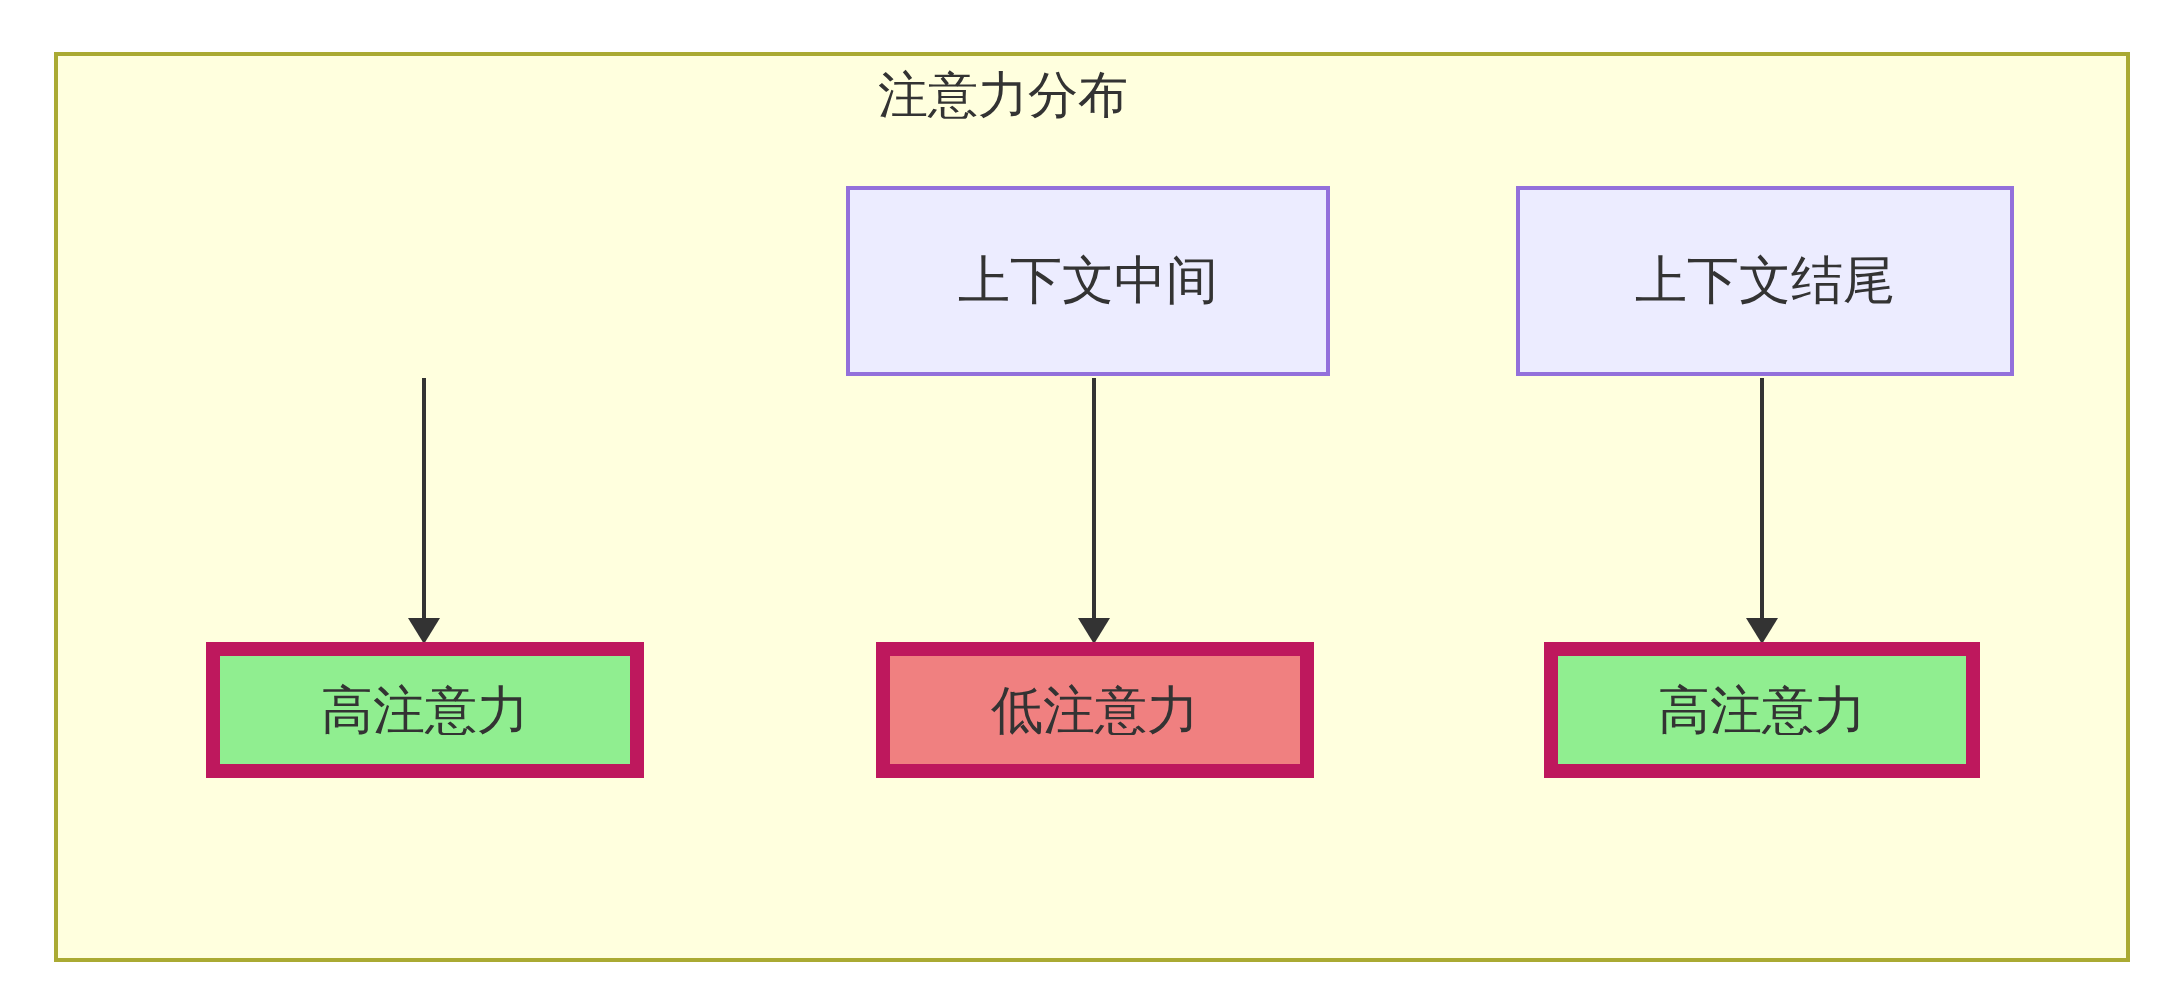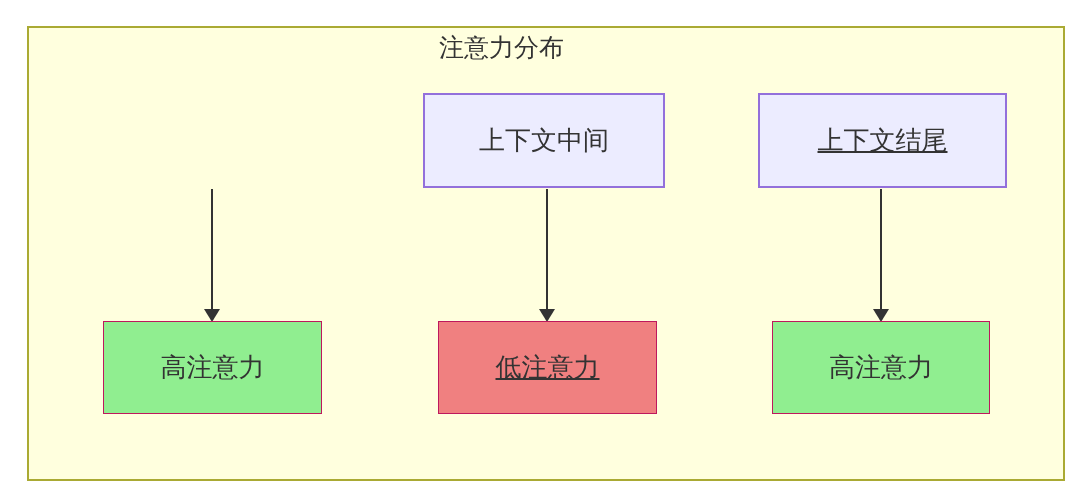--- a/index.html
+++ b/index.html
@@ -45,29 +45,29 @@
     color: #333333;
   }
   .source {
     top: 93px;
     height: 95px;
     background: #ececff;
     border: 2px solid #9370db;
   }
   .target {
     top: 321px;
-    height: 93px;
-    border: 1px solid #be185d;
+    height: 68px;
+    border: 7px solid #be185d;
   }
   .target.high { background: #90ee90; }
-  .target.low  { background: #f08080; text-decoration: underline; }
+  .target.low  { background: #f08080; }
 
   #src-0 { left: 87px;  width: 238px; }
   #src-1 { left: 423px; width: 242px; }
-  #src-2 { left: 758px; width: 249px; text-decoration: underline; }
+  #src-2 { left: 758px; width: 249px; }
 
   #tgt-0 { left: 103px; width: 219px; }
   #tgt-1 { left: 438px; width: 219px; }
   #tgt-2 { left: 772px; width: 218px; }
 
   .edge-line {
     position: absolute;
     top: 189px;
     width: 2px;
     height: 120px;

